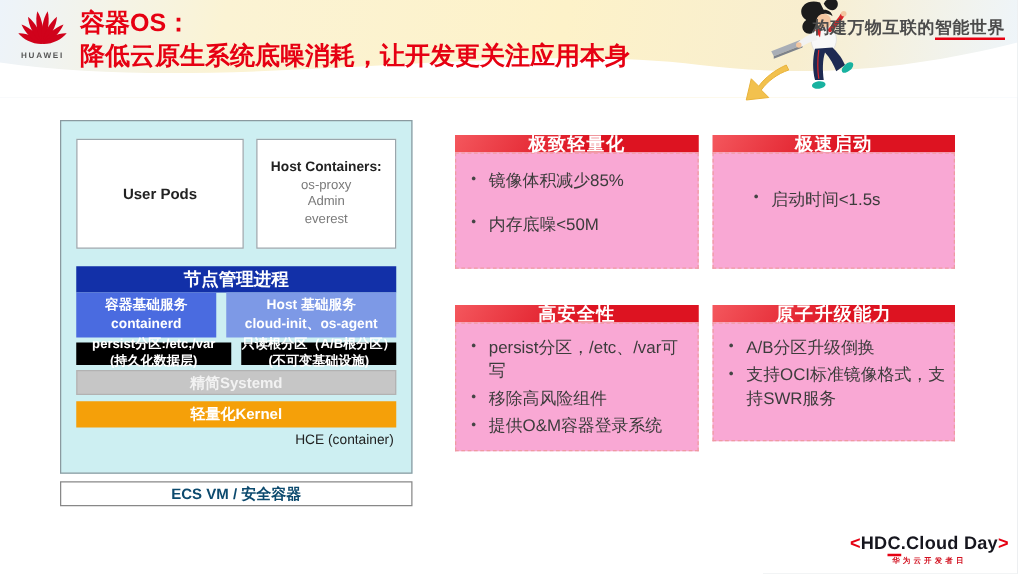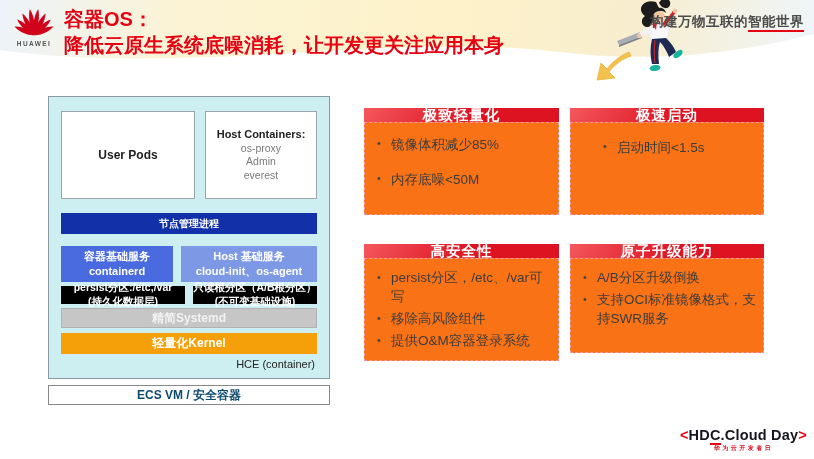--- a/index.html
+++ b/index.html
@@ -30,21 +30,21 @@
     background:var(--cyan-bg,#cdeff2); border:1px solid #8a9aa0; padding:14px 12px 0 12px;
   }
   .pods-row { display:flex; gap:10px; height:88px; margin-bottom:14px; }
   .white-box { background:#fff; border:1px solid #9aa6ac; display:flex; flex-direction:column;
     align-items:center; justify-content:center; text-align:center; }
   .host-box { width:112px; }
   .host-title { font-size:11px; font-weight:bold; color:#222; margin-bottom:2px; }
   .host-item { font-size:10.5px; color:#7a7a7a; line-height:1.3; }
   .pods-box { flex:1; font-size:12px; font-weight:bold; color:#222; }
   .bar { display:flex; align-items:center; justify-content:center; color:#fff; font-weight:bold; }
-  .bar-node { height:21px; background:var(--navy-bar,#1230a8); font-size:10px; margin-bottom:12px; }
+  .bar-node { height:21px; background:var(--navy-bar,#1230a8); font-size:14px; margin-bottom:0; }
   .svc-row { display:flex; gap:8px; margin-bottom:4px; }
   .svc { height:36px; display:flex; flex-direction:column; align-items:center; justify-content:center;
     color:#fff; font-weight:bold; font-size:11px; line-height:1.35; text-align:center; }
   .svc-blue { width:112px; background:var(--blue-box,#4a6be0); }
   .svc-lblue { flex:1; background:var(--light-blue-box,#7d99e6); }
   .part-row { display:flex; gap:8px; margin-bottom:4px; }
   .part { height:18px; background:#000; color:#fff; font-weight:bold; font-size:10.5px; line-height:1.3;
     display:flex; flex-direction:column; align-items:center; justify-content:center; text-align:left; }
   .part-left { width:124px; }
   .part-right { flex:1; }
@@ -59,27 +59,27 @@
   }
 
   
   .features {
     position:absolute; left:364px; top:108px;
     display:grid; grid-template-columns:195px 194px; column-gap:11px; row-gap:29px;
   }
   .card-header { height:14px; display:flex; align-items:center; justify-content:center;
     background:linear-gradient(120deg,var(--card-red-light,#f4575d),var(--card-red-dark,#dd1321) 55%);
     color:#fff; font-weight:bold; font-size:14.5px; letter-spacing:1px; }
-  .card-body { border:1px dashed var(--dashed-border,#ef9aa2); background:#f97316;
+  .card-body { border:1px dashed var(--dashed-border,#ef9aa2); background:#f9a8d4;
     min-height:93px; padding:13px 6px 6px 4px; }
   .card-body ul { list-style:none; }
   .card-body li { position:relative; font-size:13.5px; color:#3c3c3c; padding-left:22px; }
   .card-body li::before { content:"\2022"; position:absolute; left:8px; top:1px; font-size:11px; color:#444; }
   .c0 .card-body li { margin-bottom:17px; }
-  .c1 .card-body { padding-top:16px; padding-left:24px; }
+  .c1 .card-body { padding-top:28px; padding-left:24px; }
   .c2 .card-body li, .c3 .card-body li { margin-bottom:3px; line-height:1.4; }
   .c2 .card-body, .c3 .card-body { min-height:95px; padding-top:10px; }
 
   
   .hdc { position:absolute; right:7px; bottom:6px; text-align:center; z-index:3; }
   .hdc-word { font-size:14.5px; font-weight:bold; color:#16161e; letter-spacing:0.2px; }
   .hdc-word .bracket { color:var(--huawei-red,#e60012); }
   .hdc-word .cu { border-bottom:2px solid var(--huawei-red,#e60012); }
   .hdc-sub { font-size:6px; font-weight:bold; color:#d2101f; letter-spacing:2.5px; margin-top:1px; }
 </style>

